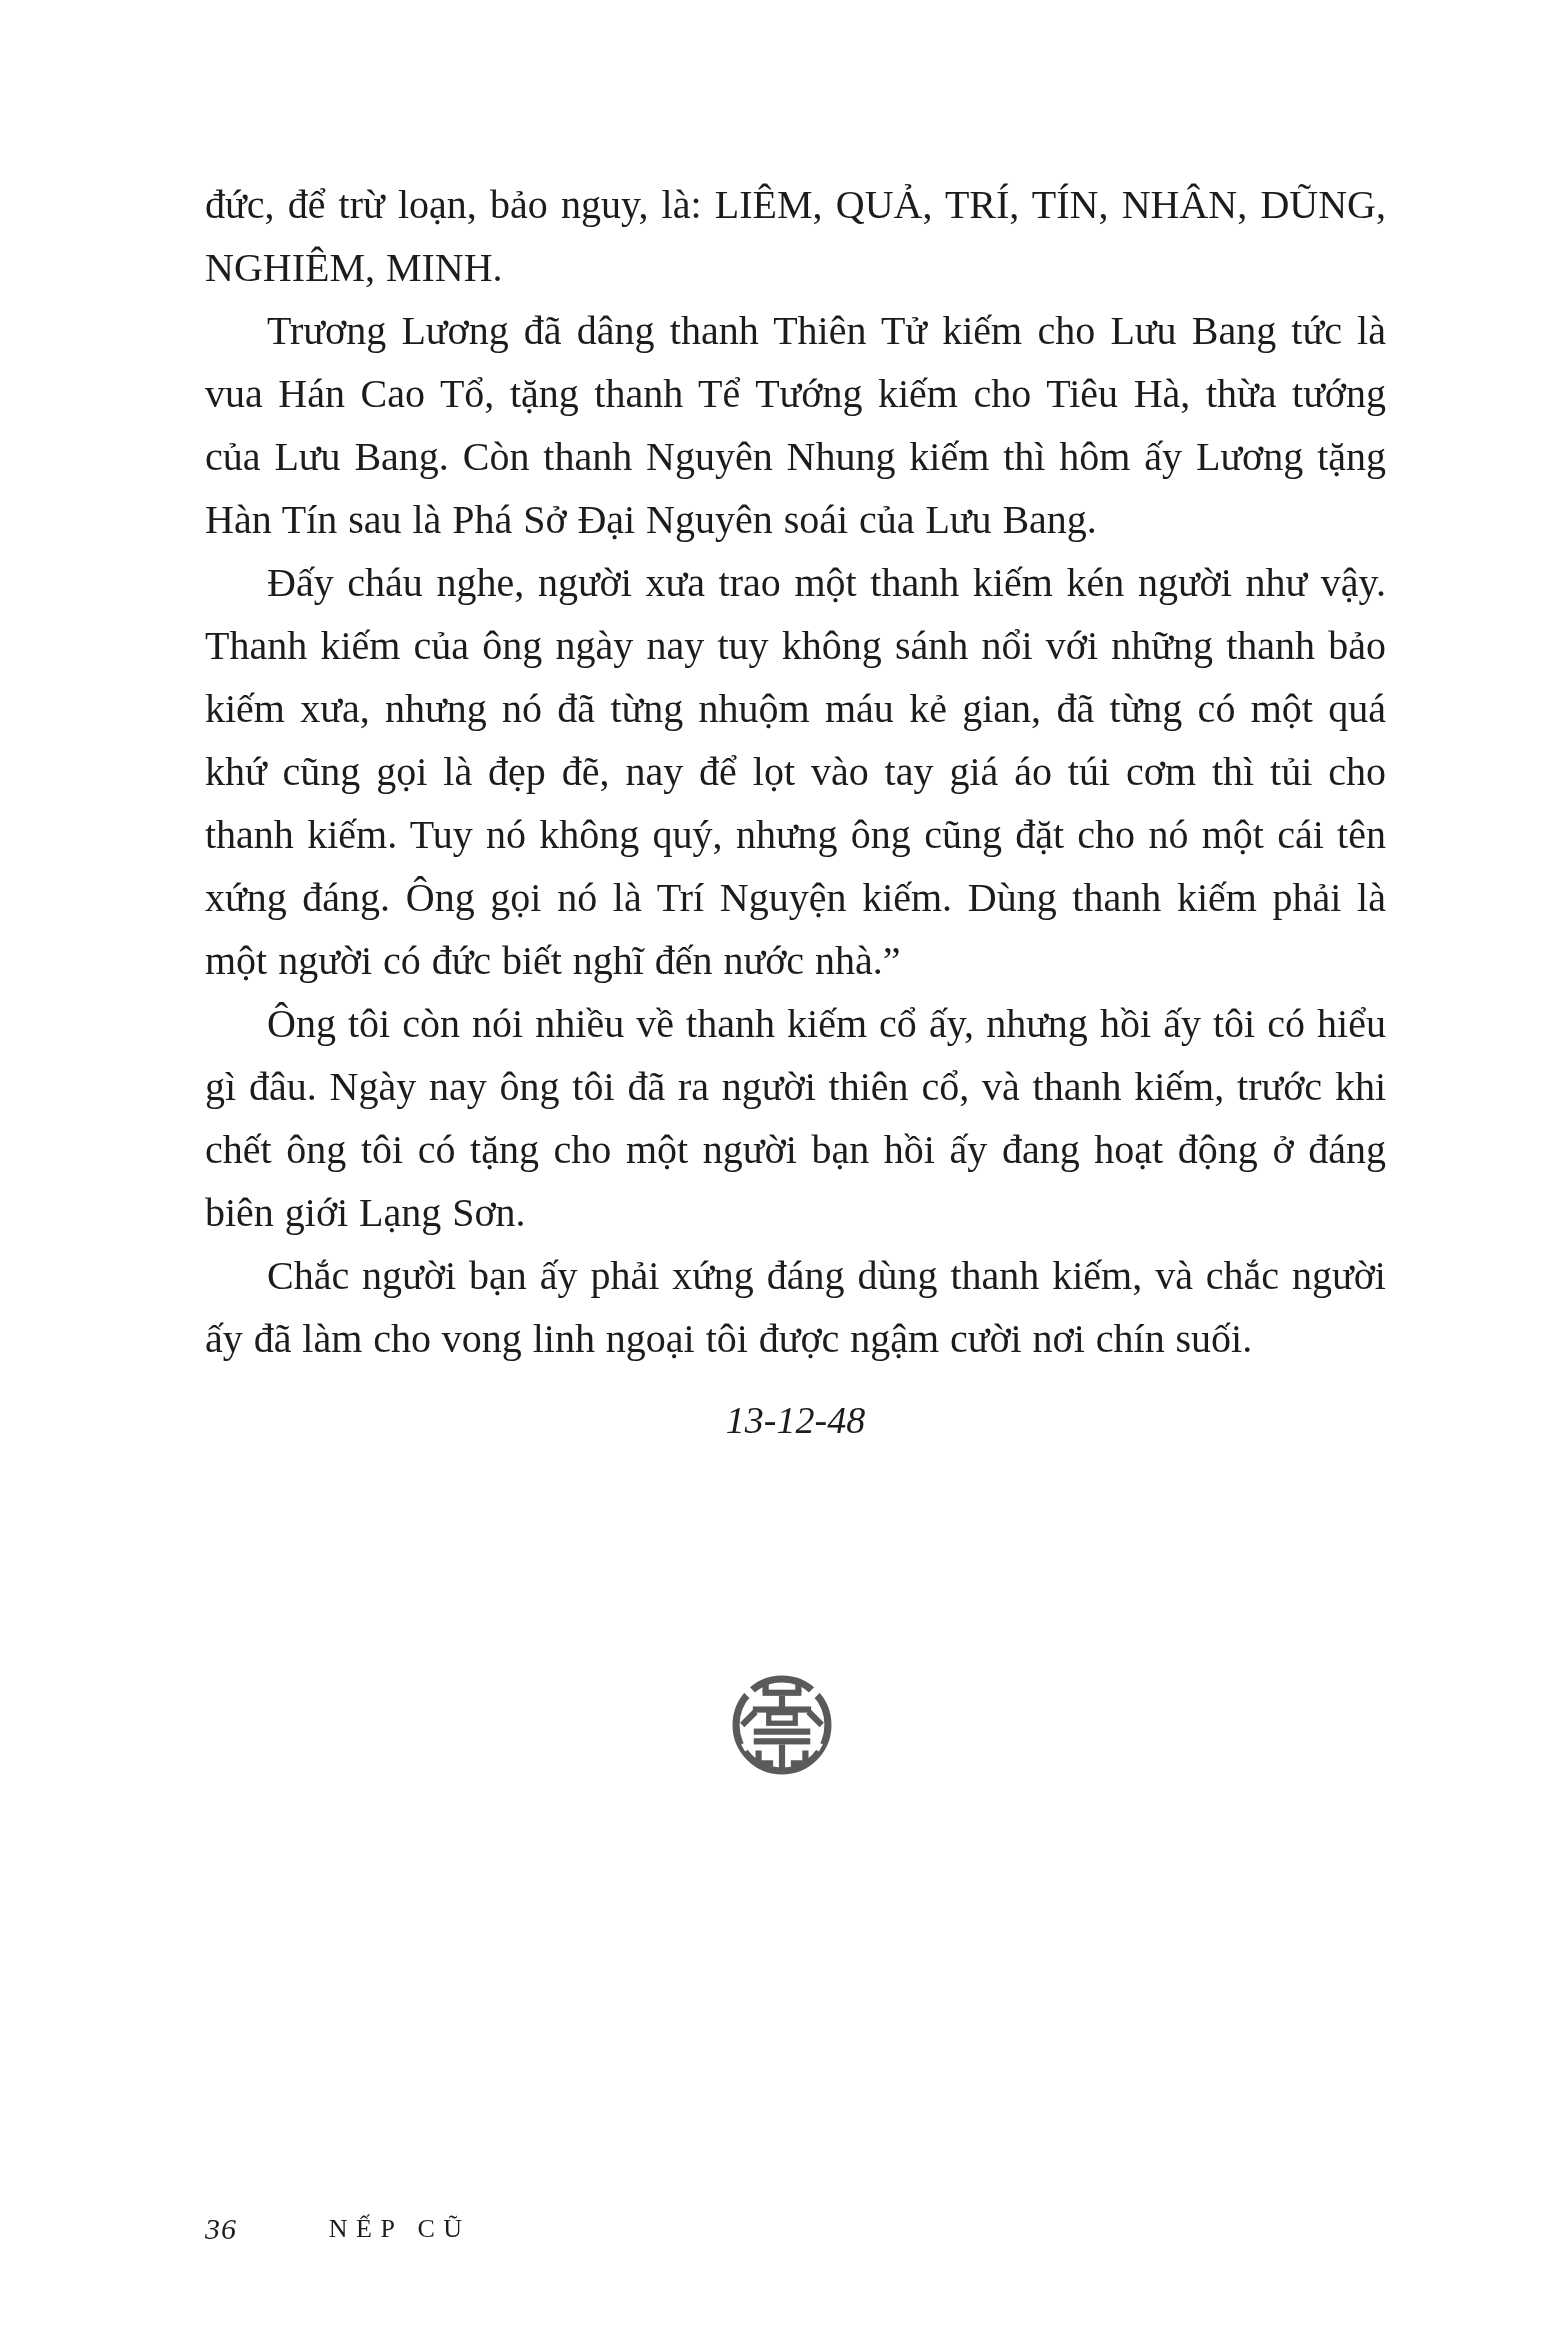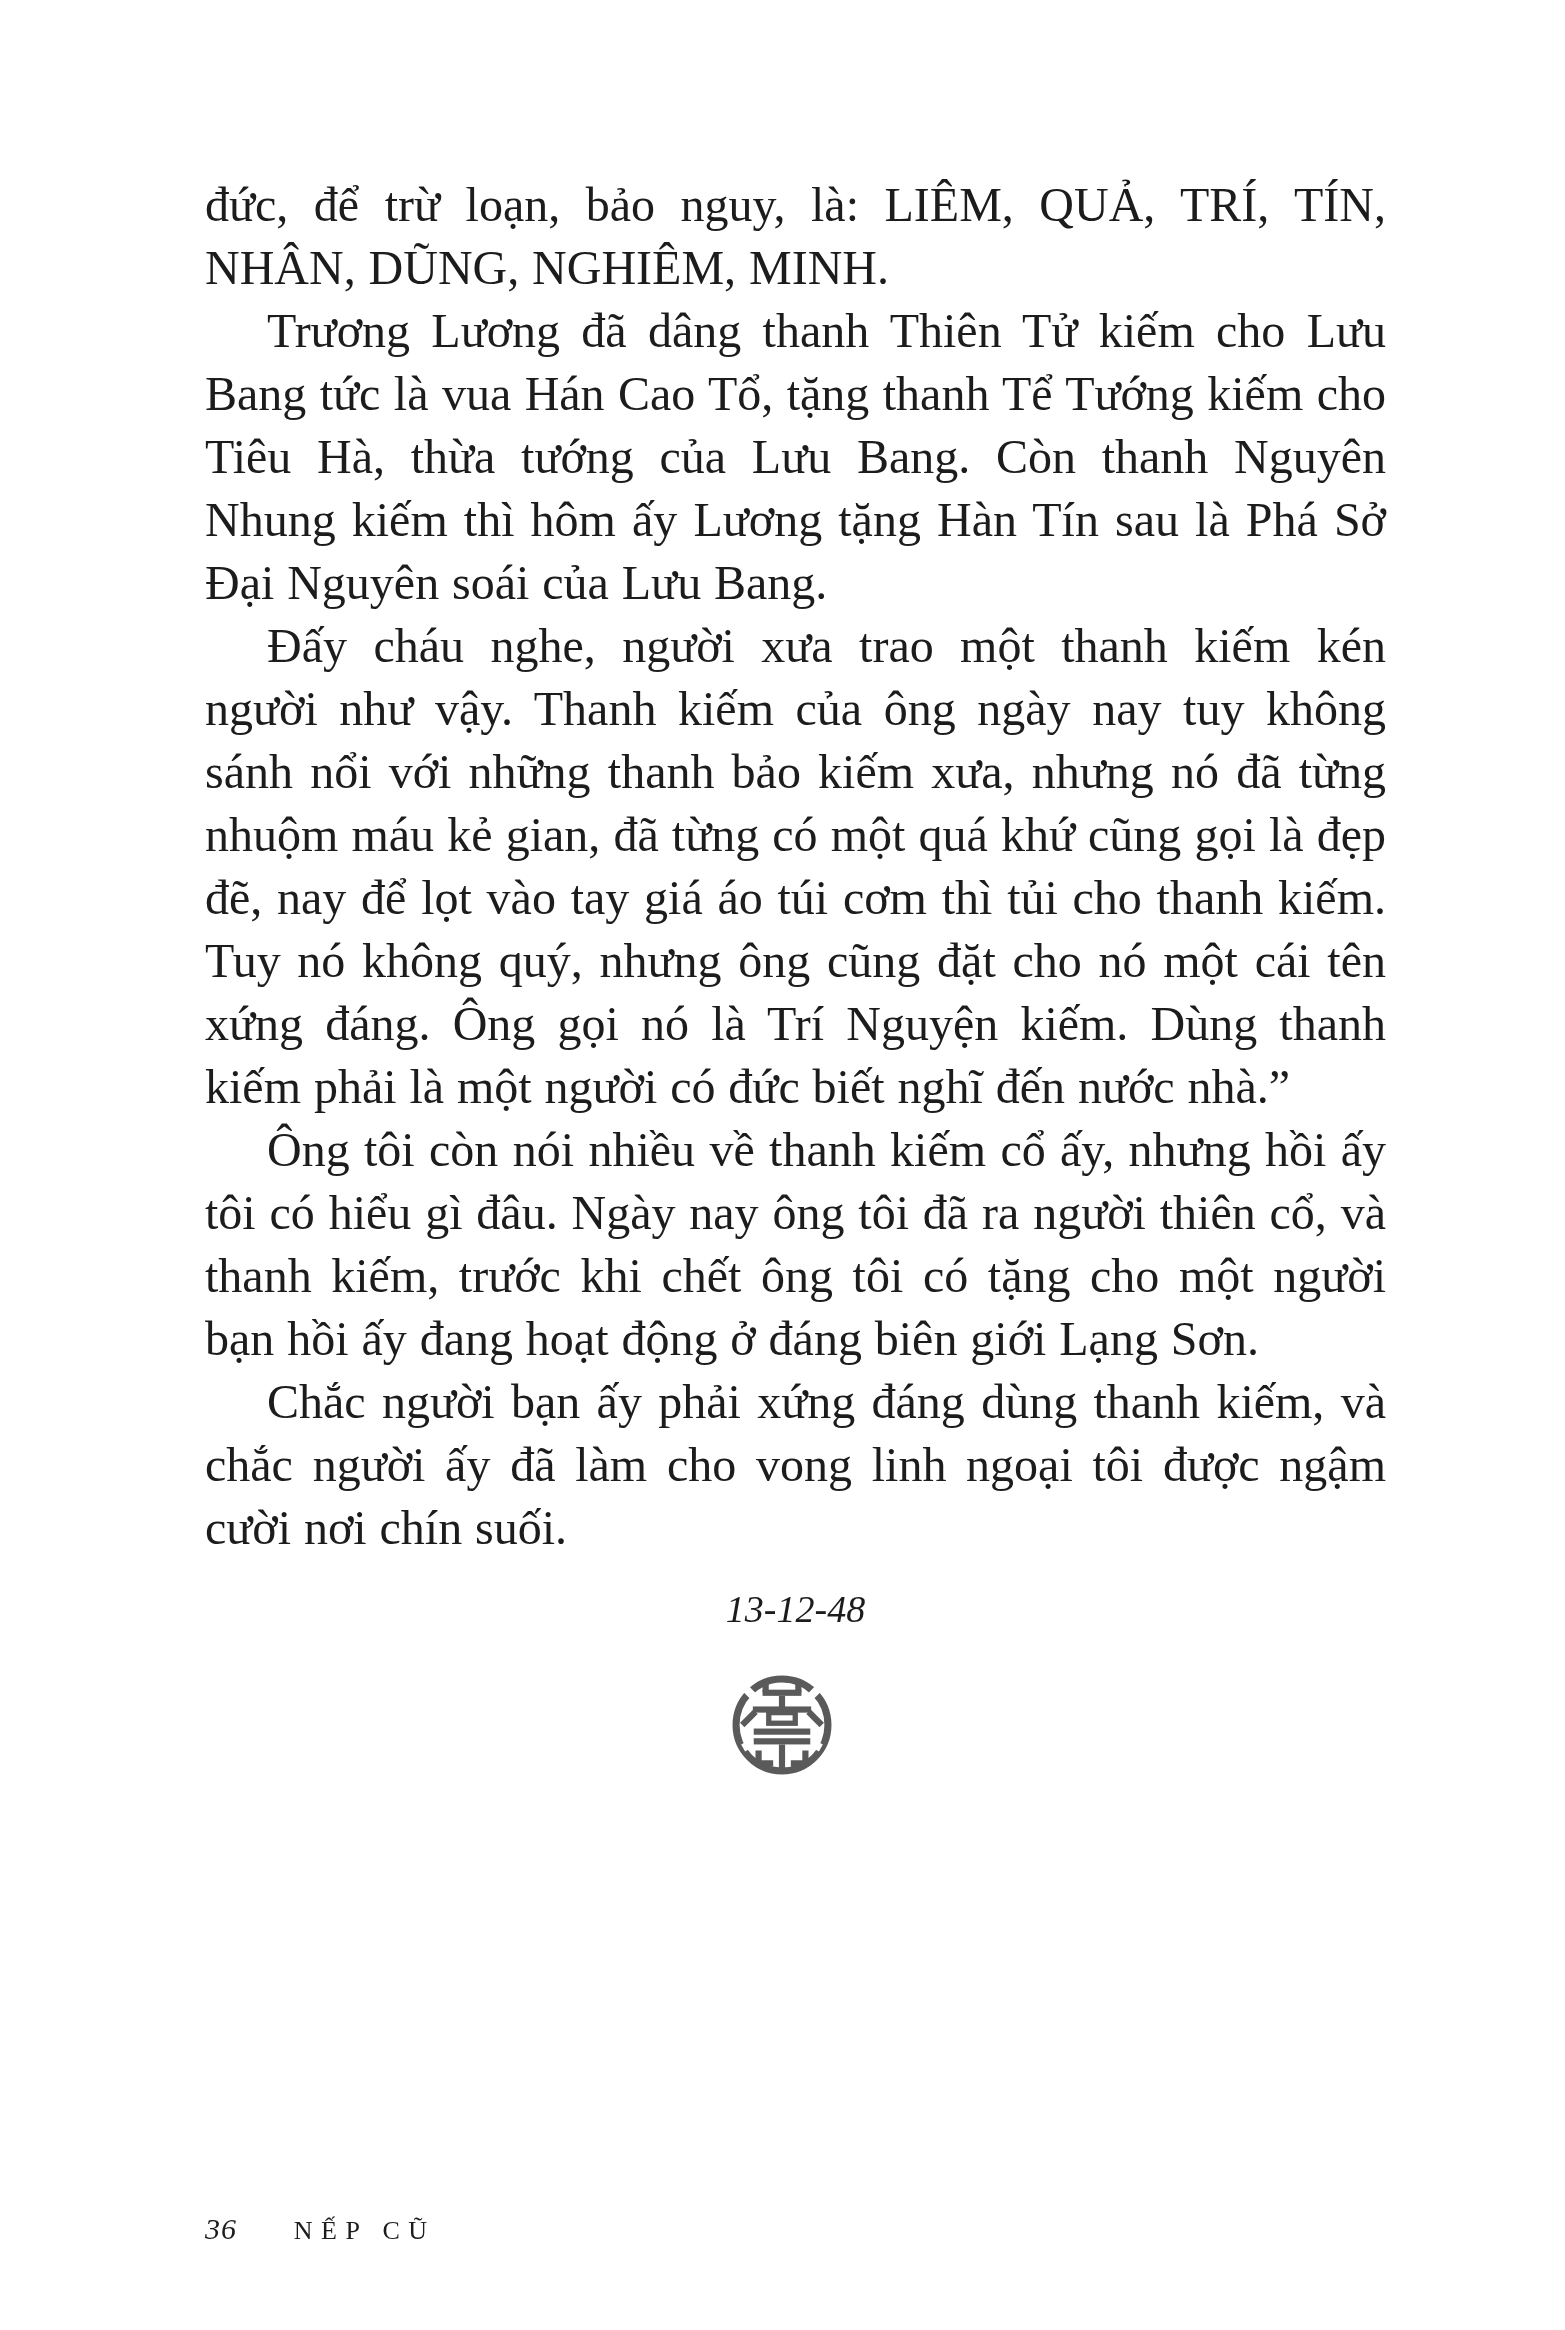--- a/index.html
+++ b/index.html
@@ -17,21 +17,21 @@
     overflow: hidden;
   }
   .text-block {
     position: absolute;
     left: 205px;
     top: 173px;
     width: 1181px;
   }
   .para {
     margin: 0;
-    font-size: 48px;
+    font-size: 40px;
     line-height: 63px;
     text-align: justify;
     text-justify: inter-word;
     word-spacing: 0.9px;
   }
   .para.indent {
     text-indent: 62px;
   }
   .date-line {
     margin: 19px 0 0 0;
@@ -46,21 +46,22 @@
     top: 1672px;
     width: 106px;
     height: 106px;
   }
   .ornament svg { display: block; width: 100%; height: 100%; }
   .page-footer {
     position: absolute;
     left: 205px;
     top: 2212px;
     display: flex;
-    align-items: flex-end;
+    align-items: center;
+    gap: 35px;
   }
   .page-number {
     font-size: 30px;
     font-style: italic;
     letter-spacing: 0.9px;
   }
   .book-title {
     margin-left: 57px;
     font-size: 26px;
     letter-spacing: 8.5px;

